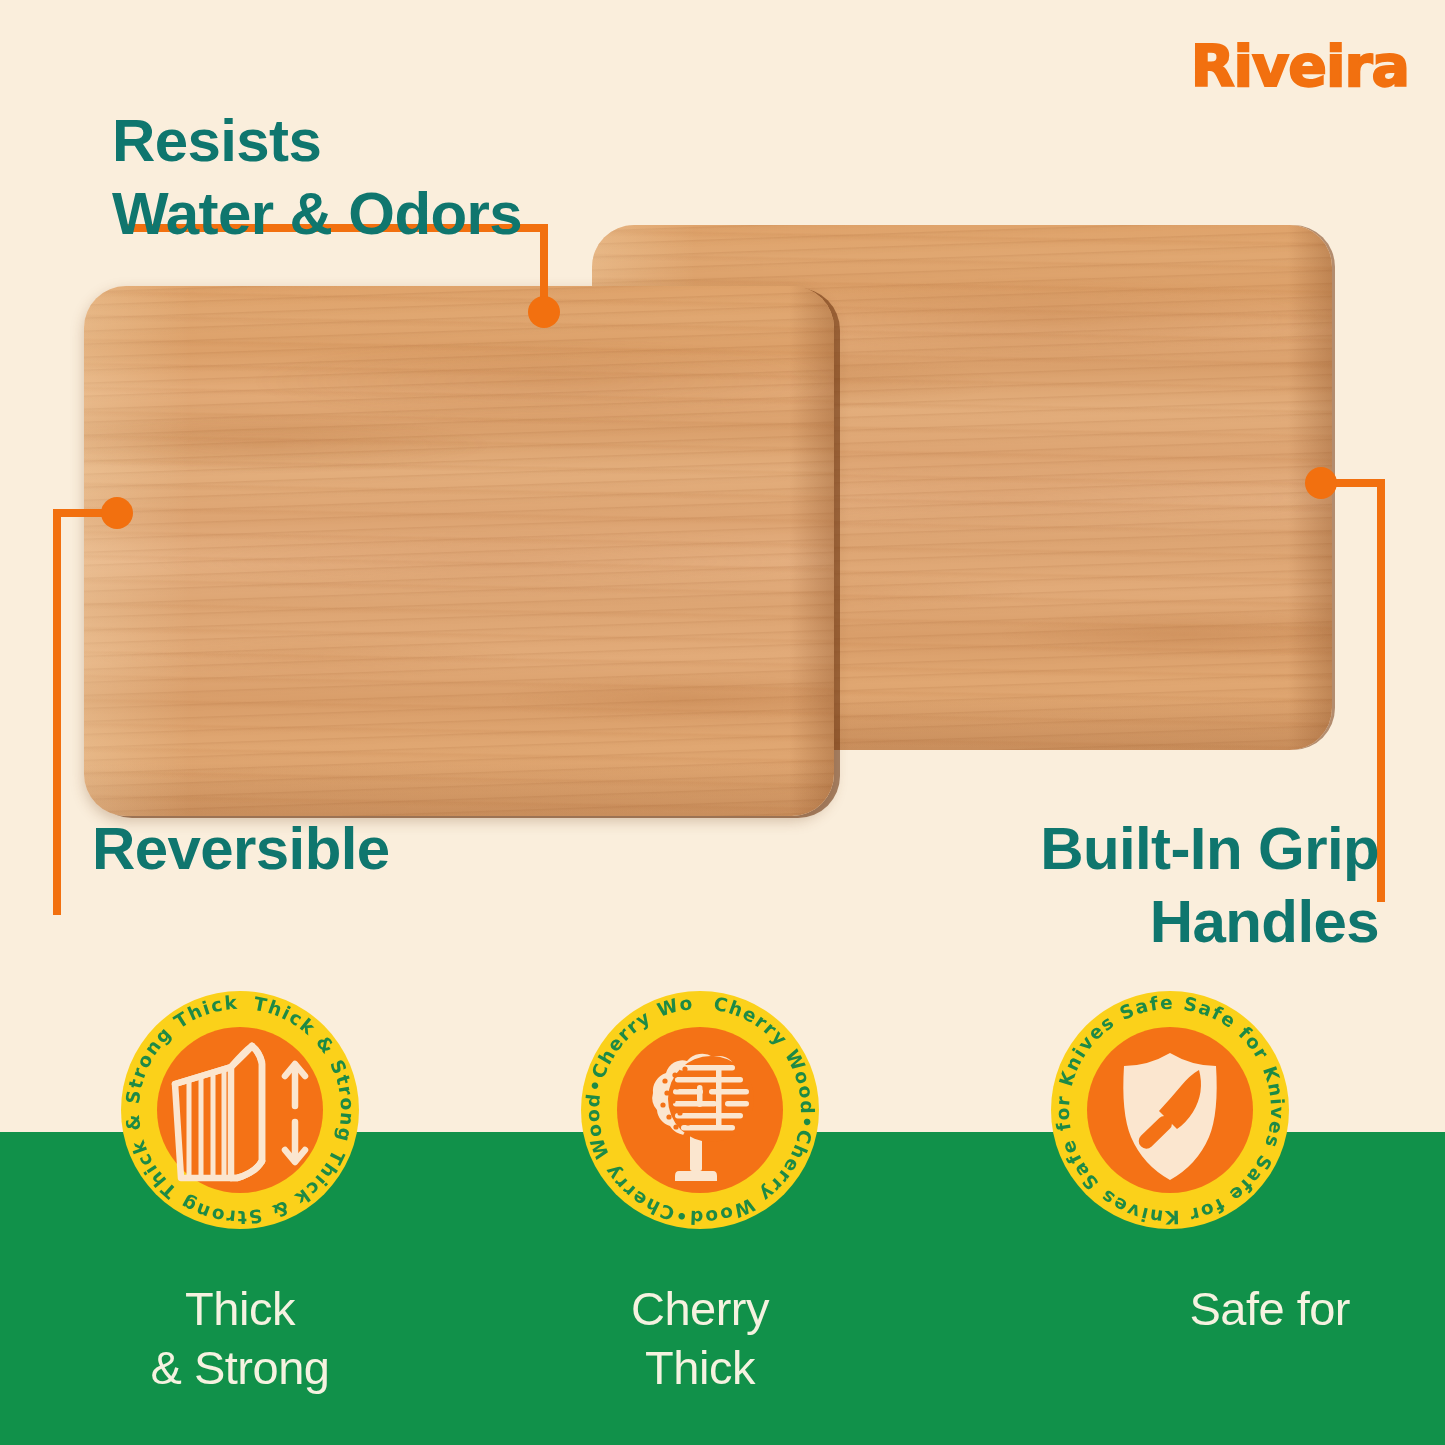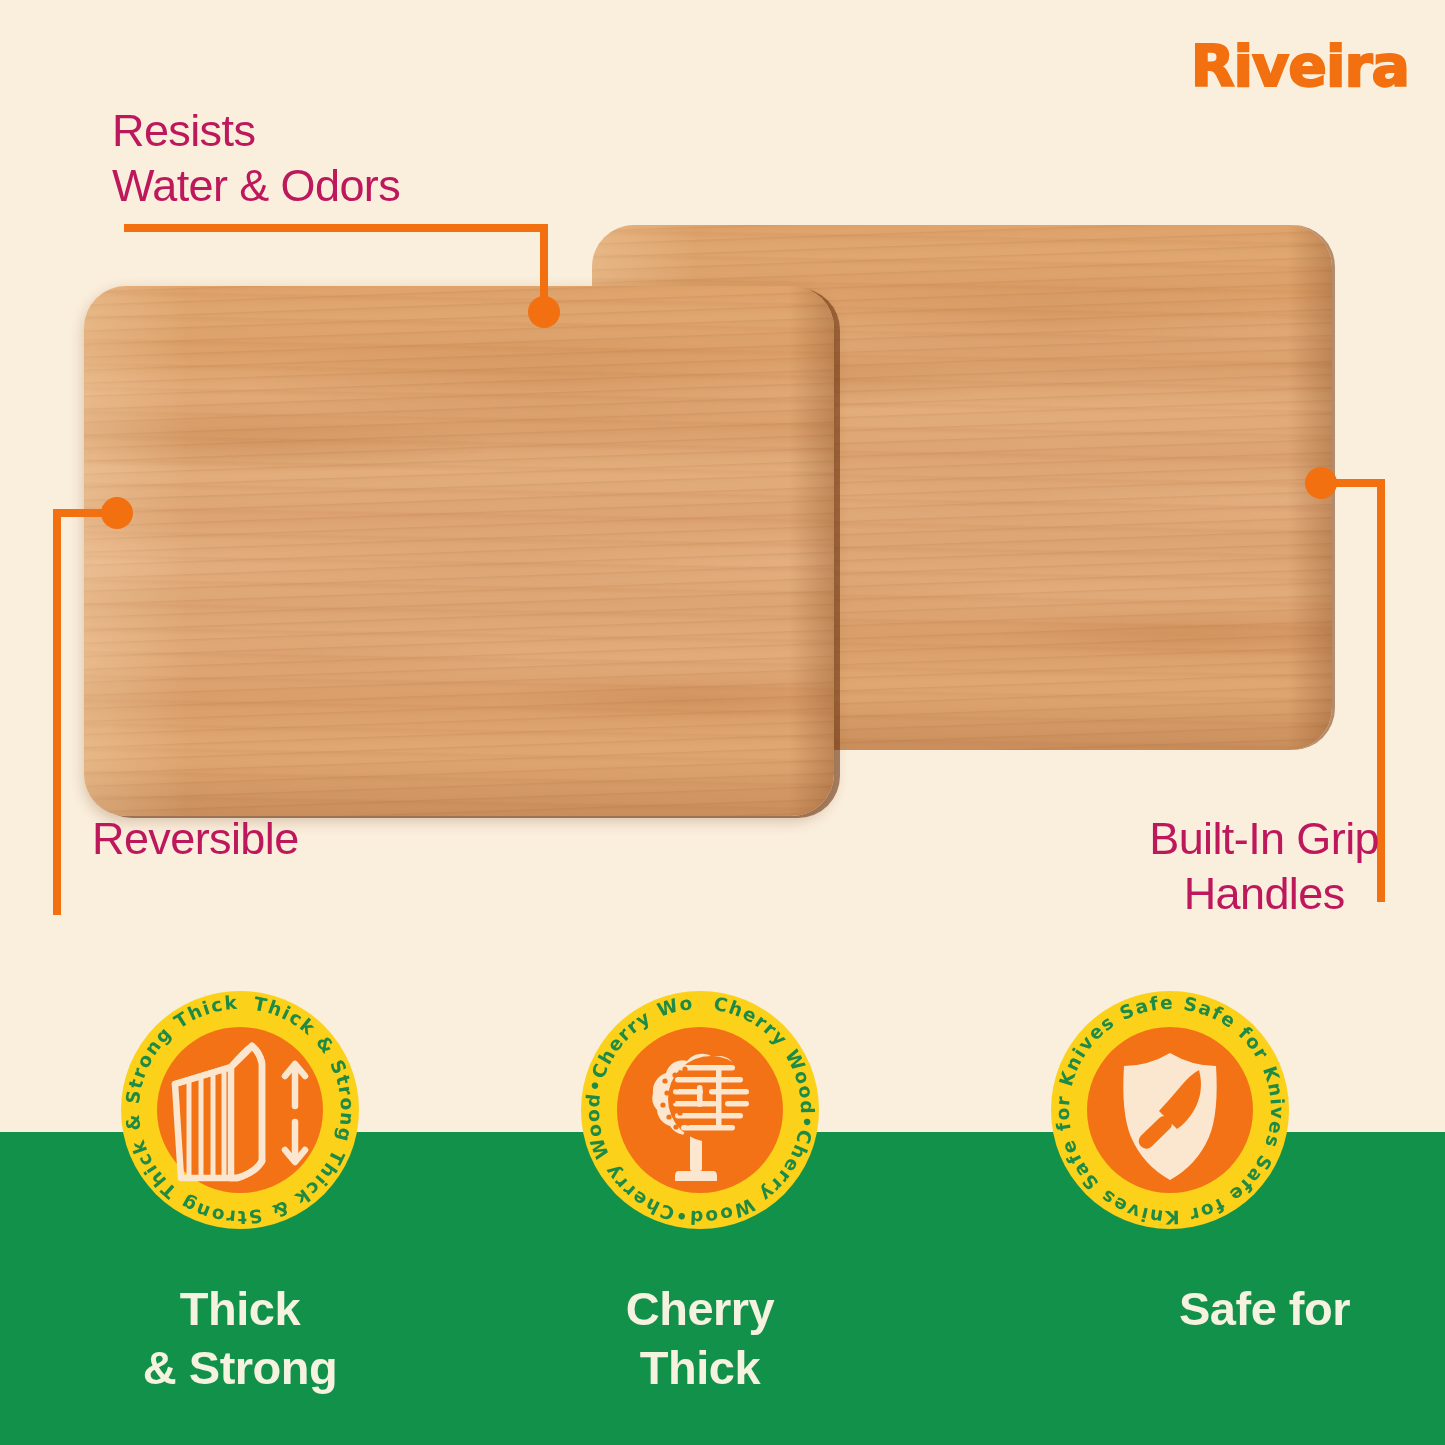--- a/index.html
+++ b/index.html
@@ -18,24 +18,24 @@
 
   
   .logo {
     position:absolute; right:36px; top:33px;
     font-size:57px; font-weight:bold; letter-spacing:-1px;
     color:#f2700f; font-family:"DejaVu Sans", sans-serif;
     -webkit-text-stroke:2px #f2700f;
   }
 
   
-  .callout { position:absolute; color:#be185d; font-size:45px; line-height:1.22; font-weight:400; letter-spacing:-0.6px; }
+  .callout { position:absolute; color:#0f766e; font-size:60px; line-height:1.22; font-weight:700; letter-spacing:-0.6px; }
   .callout.c-topleft  { left:112px; top:104px; }
   .callout.c-botleft  { left:92px;  top:812px; }
-  .callout.c-botright { right:66px; top:812px; text-align:center; }
+  .callout.c-botright { right:66px; top:812px; text-align:right; }
 
   
   .ln { position:absolute; background:#f2700f; }
   .dot { position:absolute; width:32px; height:32px; border-radius:50%; background:#f2700f; }
 
   
   #ln-top-h { left:124px; top:224px; width:424px; height:8px; }
   #ln-top-v { left:540px; top:224px; width:8px;  height:84px; }
   #dot-top  { left:528px; top:296px; }
 
@@ -100,21 +100,21 @@
   
   .badge { position:absolute; width:242px; height:242px; }
   .badge svg { display:block; width:242px; height:242px; }
   #badge-1 { left:119px;  top:989px; }
   #badge-2 { left:579px;  top:989px; }
   #badge-3 { left:1049px; top:989px; }
 
   
   .cap {
     position:absolute; color:#f5f2e0; font-size:47px; line-height:1.25;
-    font-weight:700; text-align:center; letter-spacing:-0.5px; width:360px;
+    font-weight:400; text-align:center; letter-spacing:-0.5px; width:360px;
   }
   #cap-1 { left:60px;  top:1280px; }
   #cap-2 { left:520px; top:1280px;text-align:center; }
   #cap-3 { left:990px; top:1280px;text-align:right; }
 </style>
 </head>
 <body>
 
 <div id="stage">
 

